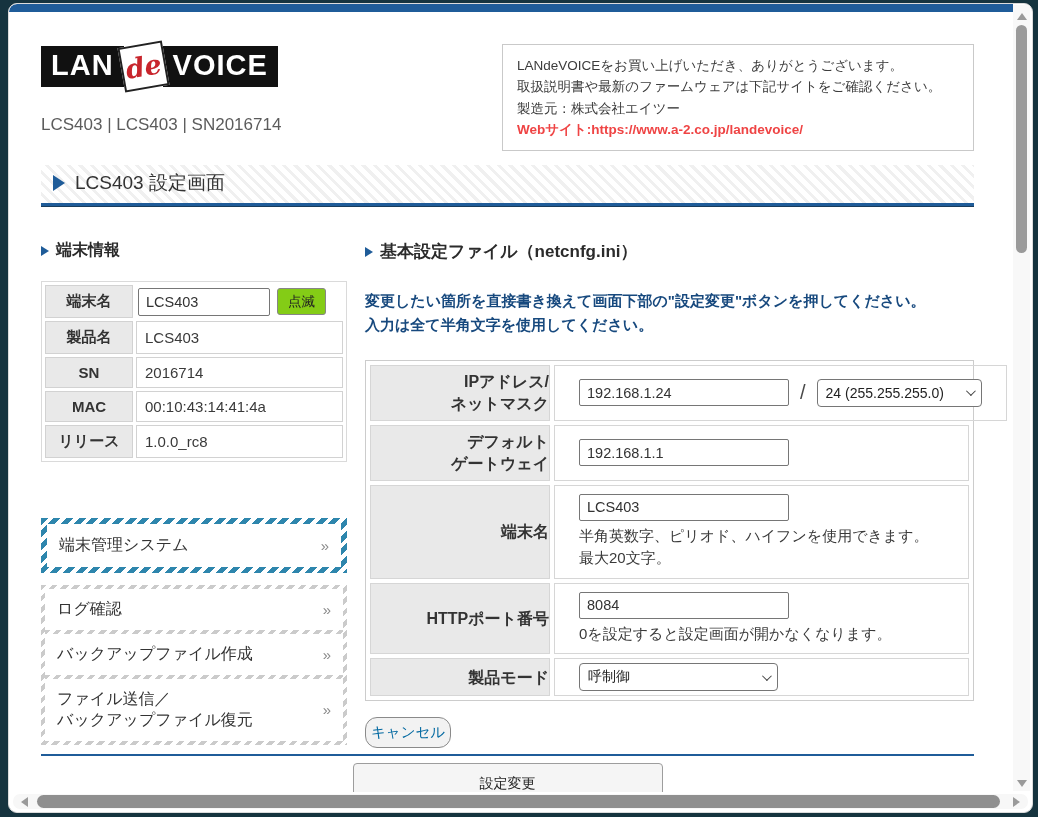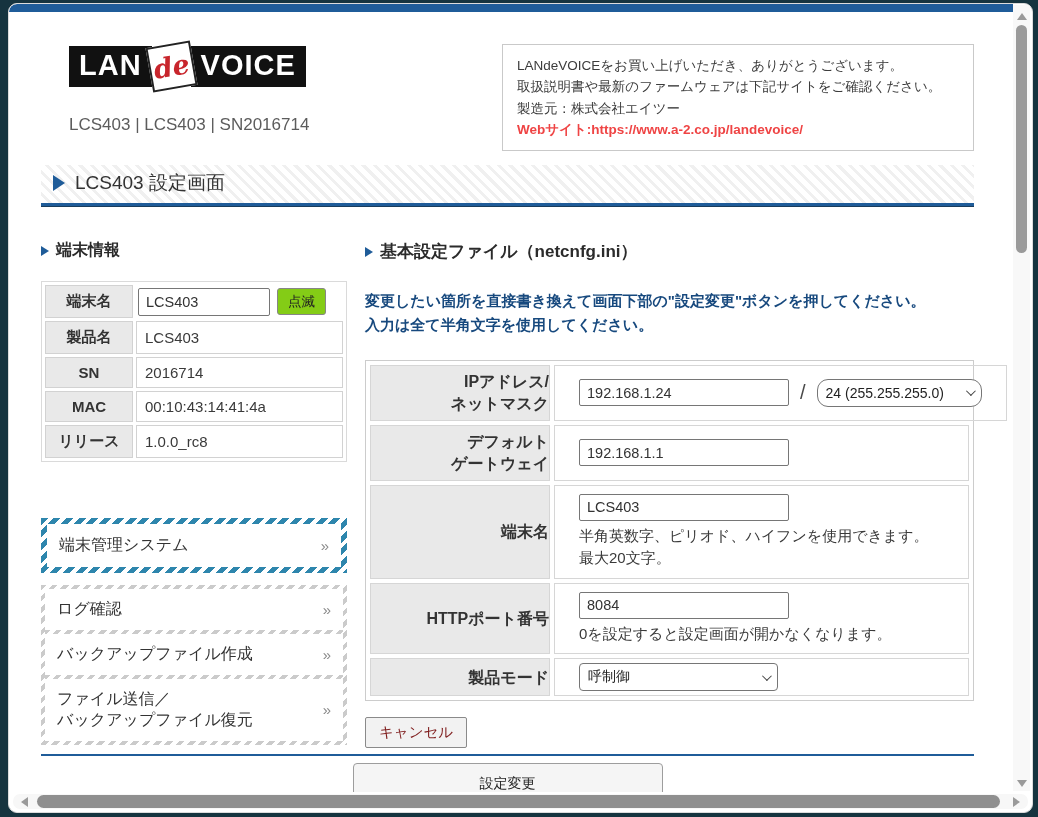--- a/index.html
+++ b/index.html
@@ -36,21 +36,21 @@
     background:#f7f7f7; border-radius:7px;
   }
   .h-thumb { position:absolute; top:1px; bottom:1px; left:24px; right:28px; background:#8f8f8f; border-radius:7px; }
   .sb-arrow { position:absolute; width:0; height:0; }
   .arr-up    { top:8px;  left:4px; border-left:5px solid transparent; border-right:5px solid transparent; border-bottom:7px solid #9a9a9a; }
   .arr-down  { bottom:4px; left:4px; border-left:5px solid transparent; border-right:5px solid transparent; border-top:7px solid #9a9a9a; }
   .arr-left  { left:8px; top:3px; border-top:5px solid transparent; border-bottom:5px solid transparent; border-right:7px solid #9a9a9a; }
   .arr-right { right:8px; top:3px; border-top:5px solid transparent; border-bottom:5px solid transparent; border-left:7px solid #9a9a9a; }
 
   
-  .header-row { display:flex; justify-content:space-between; align-items:flex-start;margin-left:28px; }
+  .header-row { display:flex; justify-content:space-between; align-items:flex-start; }
   .logo-line { display:flex; align-items:center; }
   .logo-box { background:#111; color:#fff; font-weight:bold; font-size:29px; letter-spacing:1px; padding:3px 10px 5px; }
   .logo-de {
     width:45px; height:45px; background:#fff; border:2px solid #222;
     transform:rotate(-10deg); margin:0 -3px; position:relative; z-index:2;
     display:flex; align-items:center; justify-content:center;
     font-family:"DejaVu Serif","Liberation Serif",serif;
     font-style:italic; font-weight:bold; font-size:27px; color:#c8252c;
   }
   .device-line { margin-top:26px; color:#5c5c5c; font-size:17px; }
@@ -121,24 +121,24 @@
   .form-value { flex:1; border:1px solid #d6d6d6; padding:8px 24px; font-size:15px; color:#3a3a3a; display:flex; flex-direction:column; justify-content:center; }
   .h56 { min-height:56px; } .h94 { min-height:94px; } .h60 { min-height:60px; } .h36 { min-height:36px; padding-top:4px; padding-bottom:4px; }
   .inline-center { display:flex; flex-direction:row; align-items:center; }
   .text-input { width:210px; height:27px; border:1px solid #767676; border-radius:2px; padding:2px 7px; font-size:14.5px; font-family:inherit; color:#333; }
   .slash { font-size:20px; color:#4a4a4a; margin:0 11px; }
   .select-box {
     height:28px; border:1px solid #767676; border-radius:4px; background:#fff;
     display:flex; align-items:center; justify-content:space-between;
     padding:0 8px 0 8px; font-size:14px; color:#222; cursor:pointer;
   }
-  .w165 { width:165px;border-radius:11px; } .w196 { width:199px; }
+  .w165 { width:165px; } .w196 { width:199px; }
   .sel-chev { width:7px; height:7px; border-right:1.8px solid #444; border-bottom:1.8px solid #444; transform:rotate(45deg) translateY(-2px); margin-left:8px; flex-shrink:0; }
   .field-note { font-size:15px; color:#3a3a3a; line-height:1.5; margin-top:4px; }
-  .cancel-btn { margin-top:16px; padding:5px 13px; background:#f2f2f2; border:1px solid #8a8a8a; border-radius:2px; font-size:14.5px; font-family:inherit; color:#7f1d1d; cursor:pointer; }
+  .cancel-btn { margin-top:16px; padding:5px 5px; background:#f2f2f2; border:1px solid #8a8a8a; border-radius:12px; font-size:14.5px; font-family:inherit; color:#0369a1; cursor:pointer; }
 
   
   .footer { margin-top:6px; border-top:2px solid #1f5c99; padding-top:7px; display:flex; justify-content:center; }
   .submit-btn {
     width:310px; height:41px; background:#f5f5f5; border:1px solid #9d9d9d;
     border-radius:4px; font-size:14px; font-family:inherit; color:#222; cursor:pointer;
   }
 </style>
 </head>
 <body>

